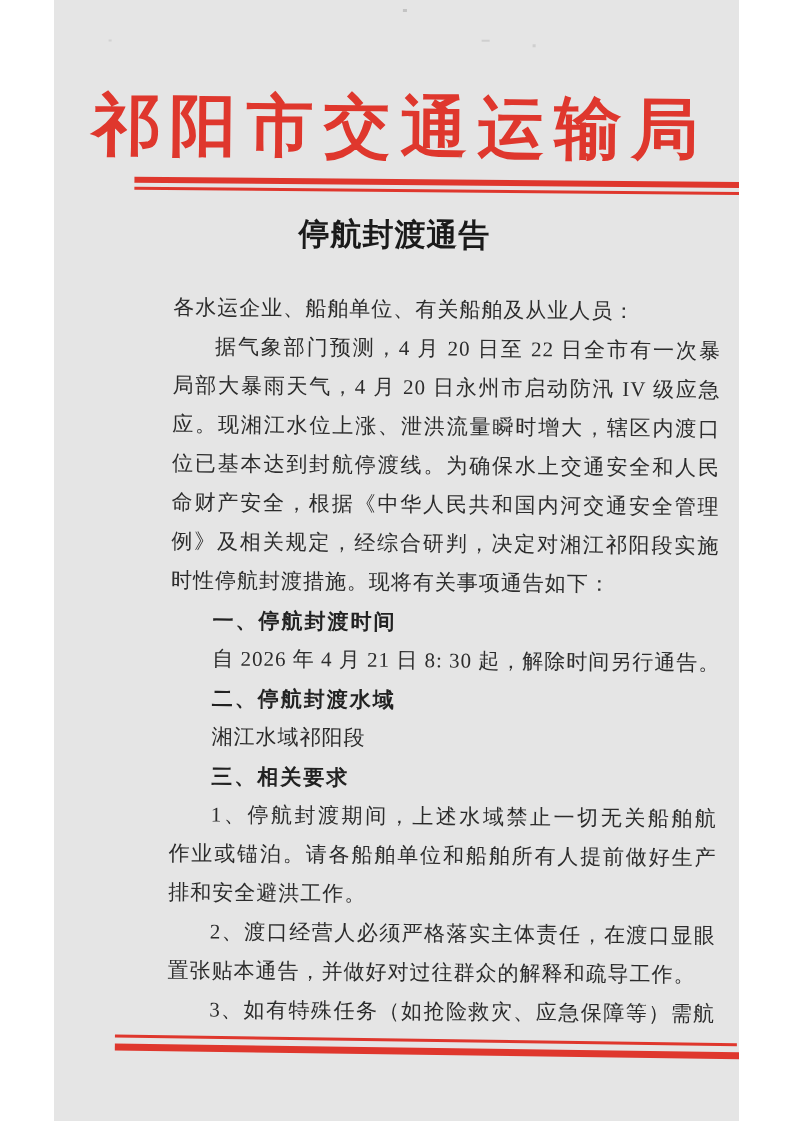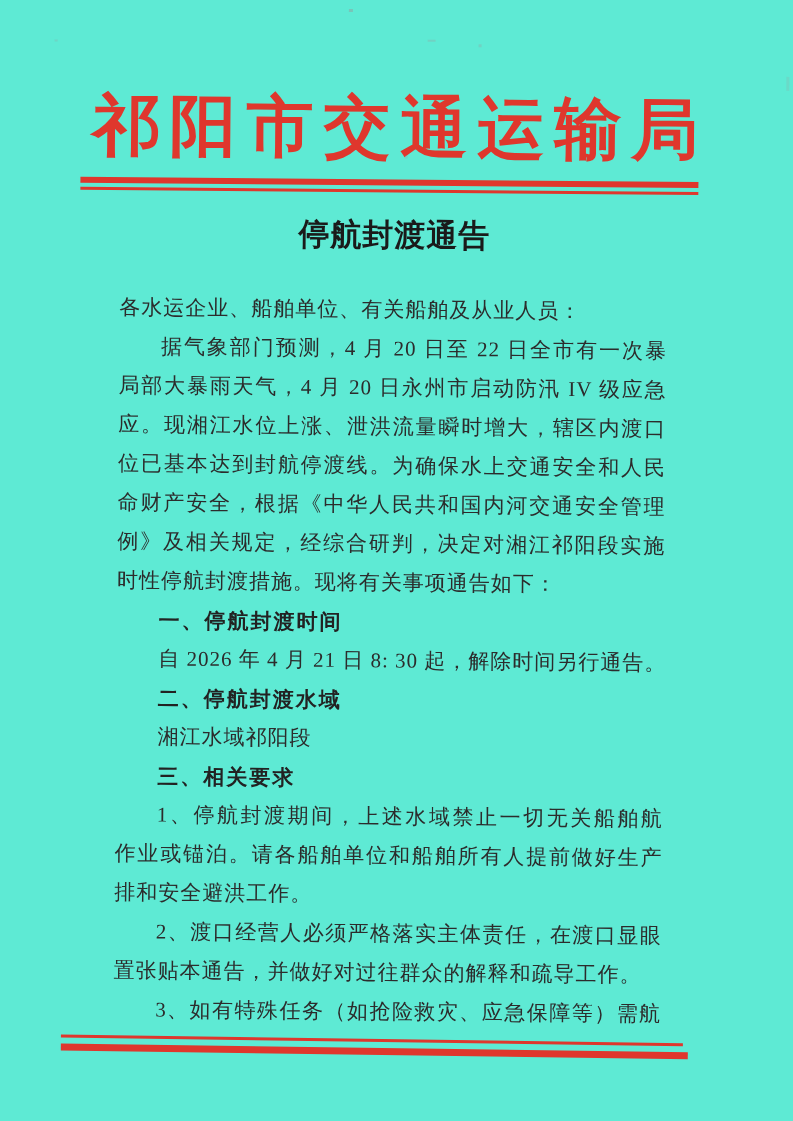--- a/index.html
+++ b/index.html
@@ -3,24 +3,24 @@
 <meta charset="utf-8">
 <title>停航封渡通告</title>
 <style>
   html, body {
     margin: 0;
     padding: 0;
     background: #ffffff;
   }
   .sheet {
     position: relative;
-    width: 793px;
+    width: 685px;
     height: 1121px;
     margin: 0 auto;
-    background: #5eead4;
+    background: #e5e5e5;
     overflow: hidden;
     font-family: "Liberation Serif", "DejaVu Serif", serif;
   }
   
   .scan-content {
     position: absolute;
     inset: 0;
     transform: rotate(0.5deg);
     transform-origin: 0 0;
   }

